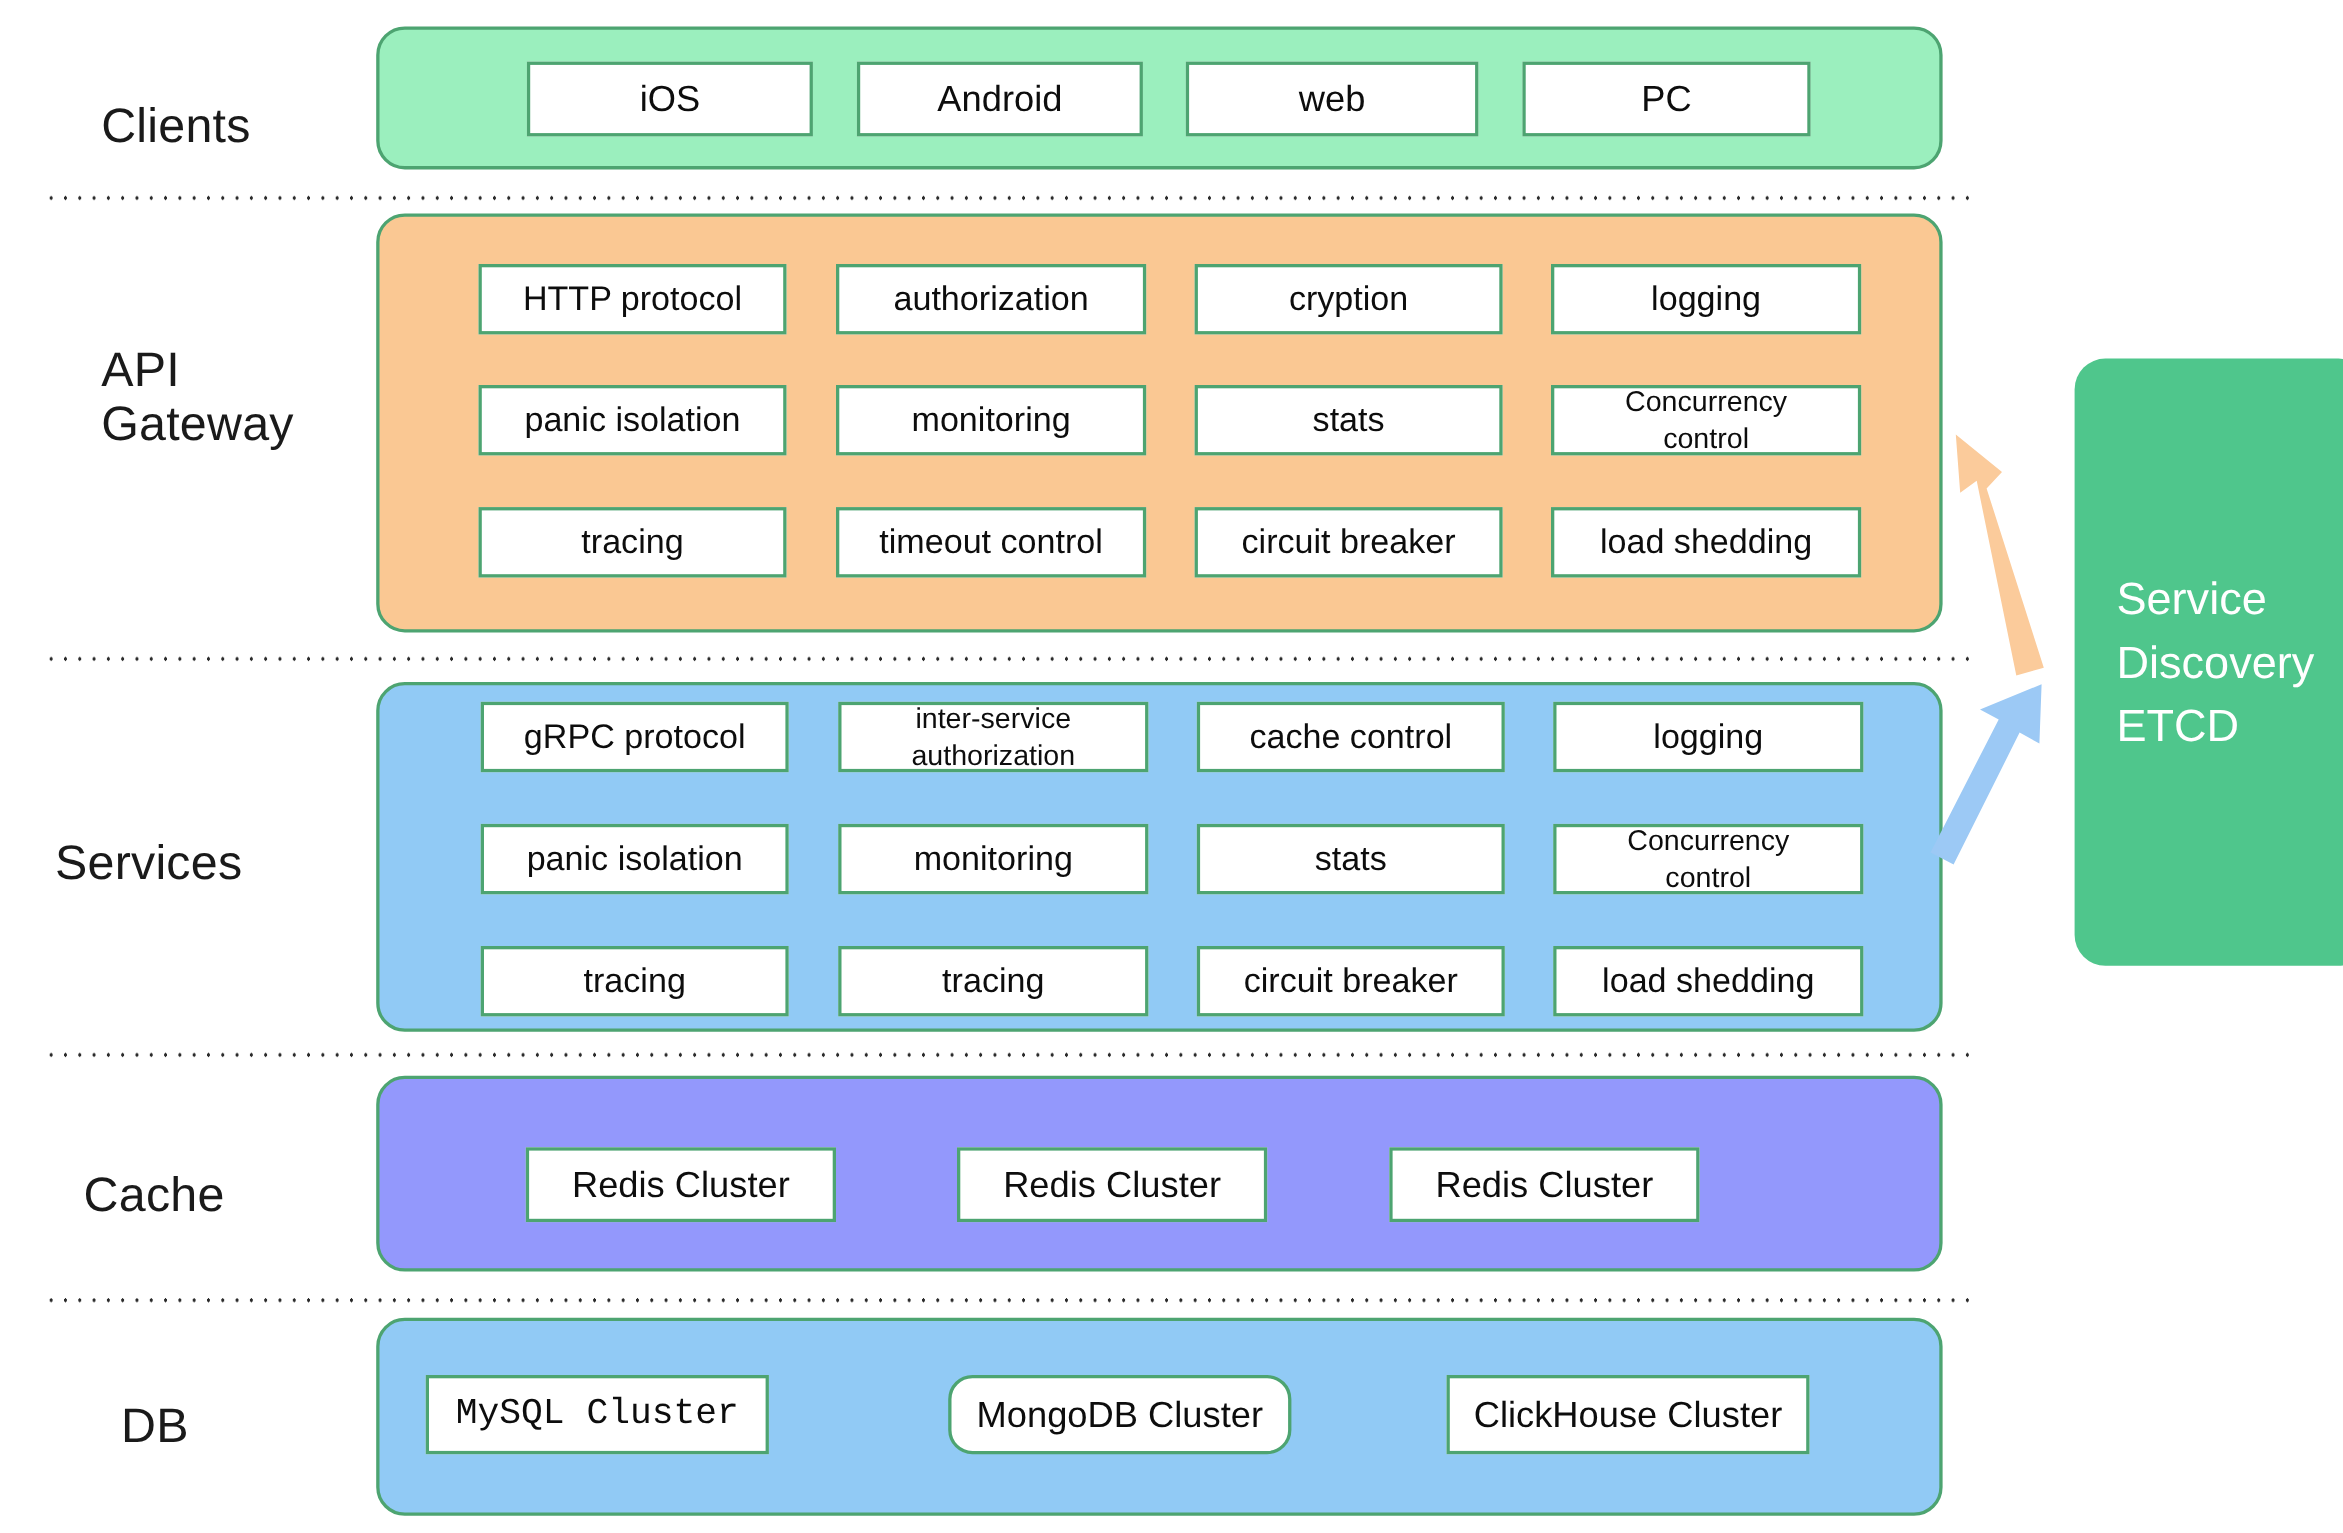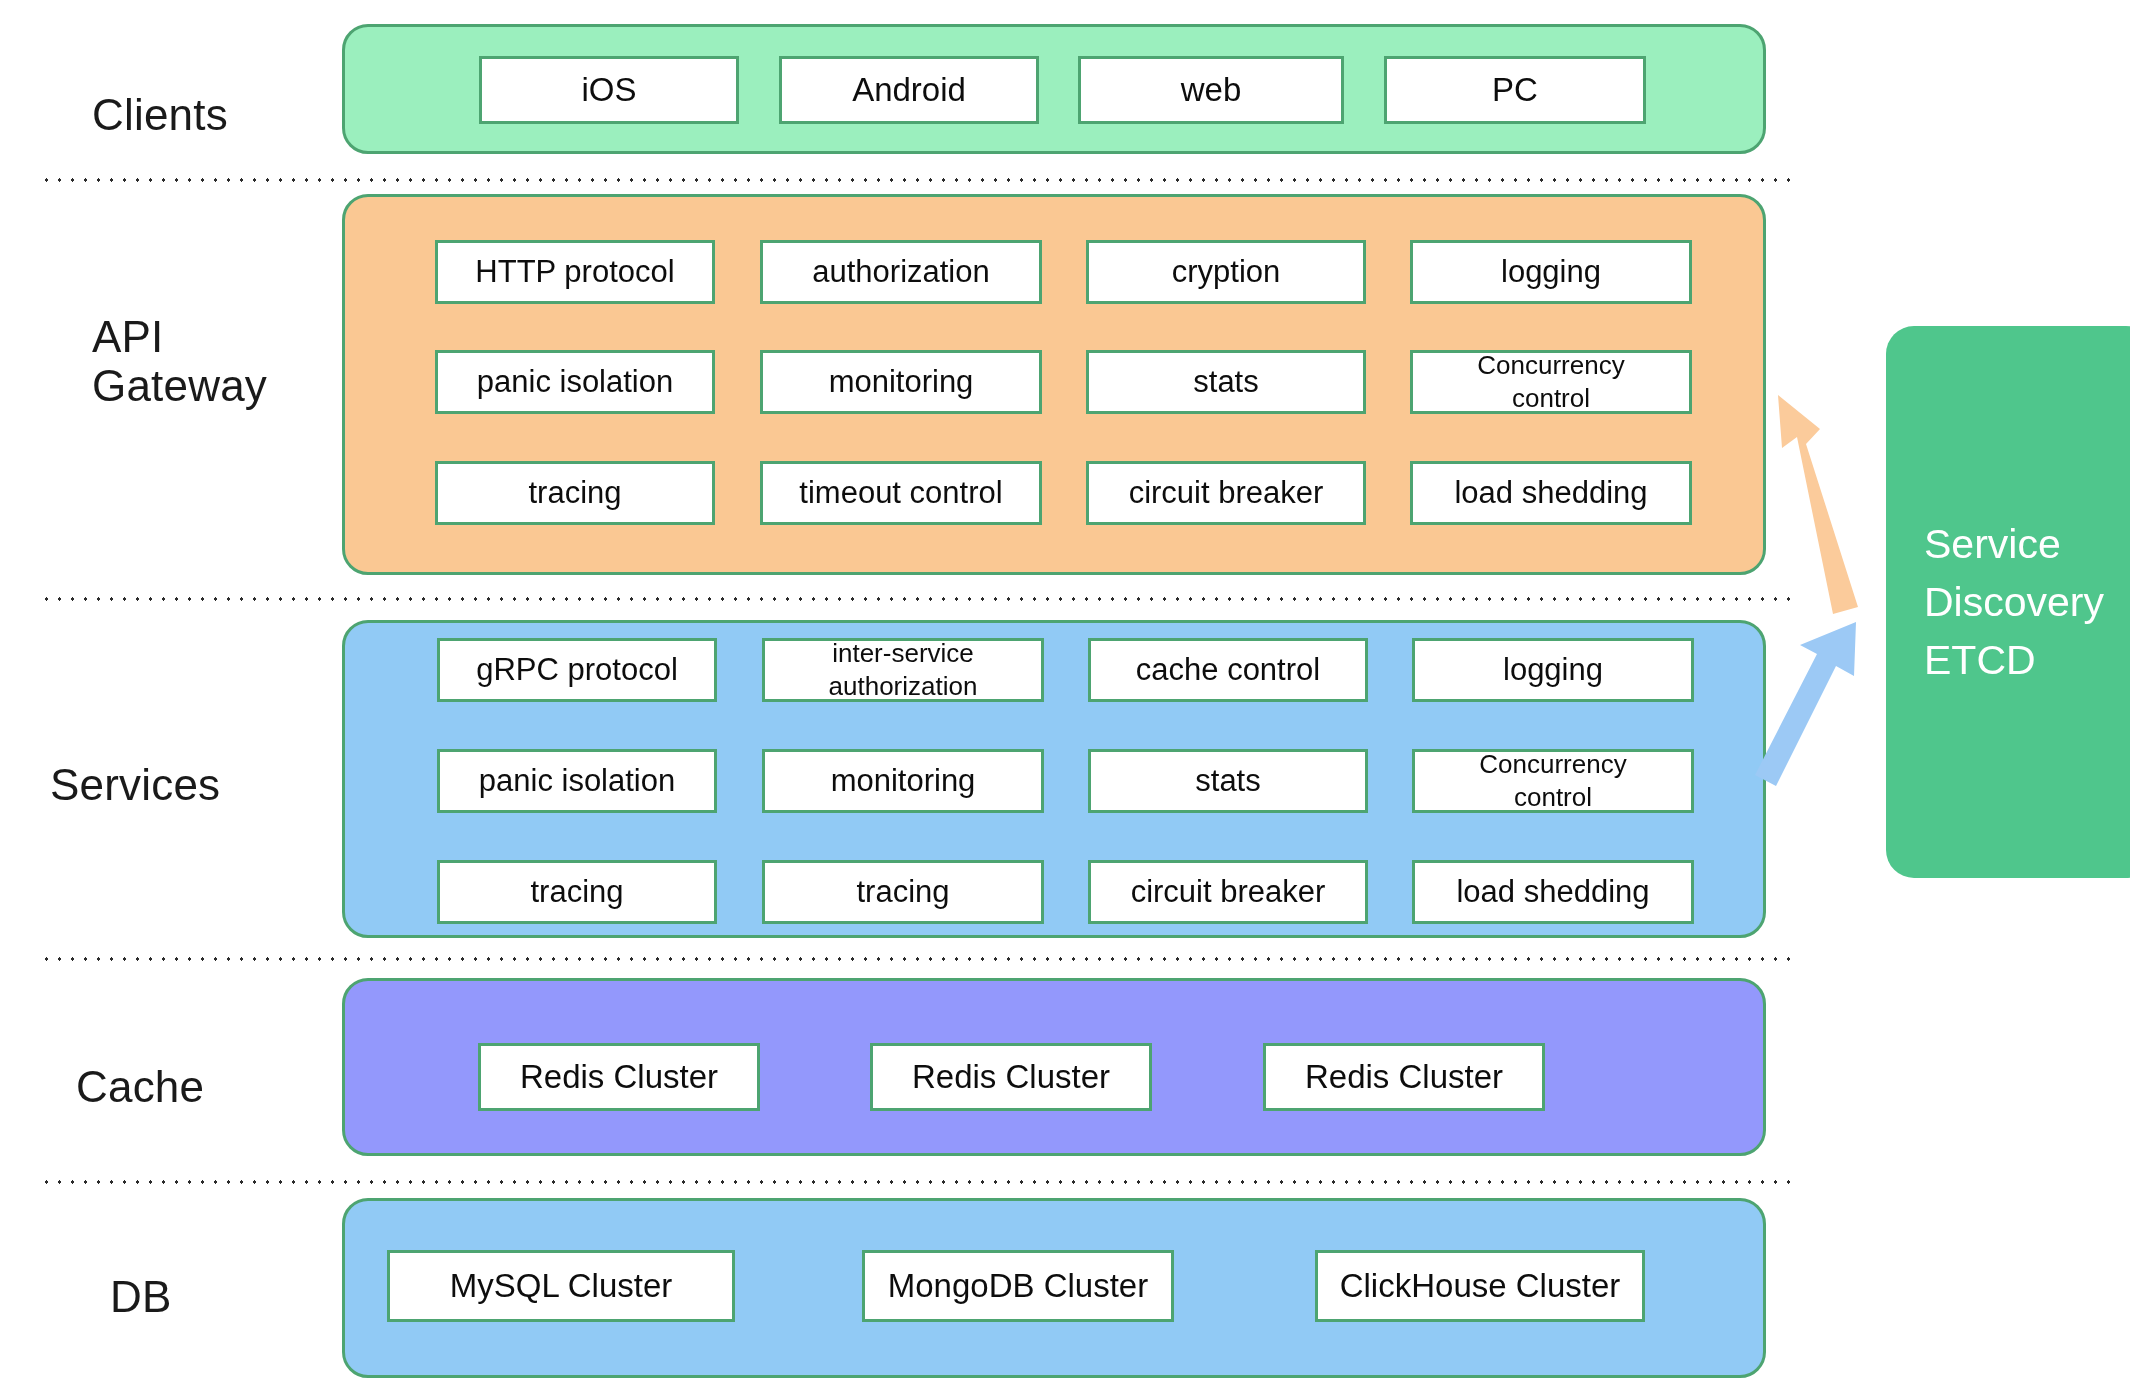--- a/index.html
+++ b/index.html
@@ -172,22 +172,22 @@
   <div class="item big" style="left:478px; top:1043px; width:282px; height:68px;">Redis Cluster</div>
   <div class="item big" style="left:870px; top:1043px; width:282px; height:68px;">Redis Cluster</div>
   <div class="item big" style="left:1263px; top:1043px; width:282px; height:68px;">Redis Cluster</div>
 
   <div class="separator" style="top:1180px;"></div>
 
   <div class="row-label" style="left:110px; top:1272px;">DB</div>
 
   <div class="band db" style="top:1198px; height:180px;"></div>
 
-  <div class="item big" style="left:387px; top:1250px; width:348px; height:72px;">MySQL Cluster</div>
-  <div class="item big" style="left:862px; top:1250px; width:312px; height:72px;">MongoDB Cluster</div>
+  <div class="item big" style="left:387px; top:1250px; width:312px; height:72px;font-family:Liberation Mono, monospace;">MySQL Cluster</div>
+  <div class="item big" style="left:862px; top:1250px; width:312px; height:72px;border-radius:22px;">MongoDB Cluster</div>
   <div class="item big" style="left:1315px; top:1250px; width:330px; height:72px;">ClickHouse Cluster</div>
 
   <div class="etcd" style="left:1862px; top:326px; width:268px; height:552px;">Service
 Discovery
 ETCD</div>
 
   <svg class="arrow-layer" viewBox="0 0 2130 1394">
 
     <g>
       <polygon points="1778,395 1820,429 1806,444 1858,607 1833,614 1797,437 1782,448" fill="#FBCB9B"></polygon>

